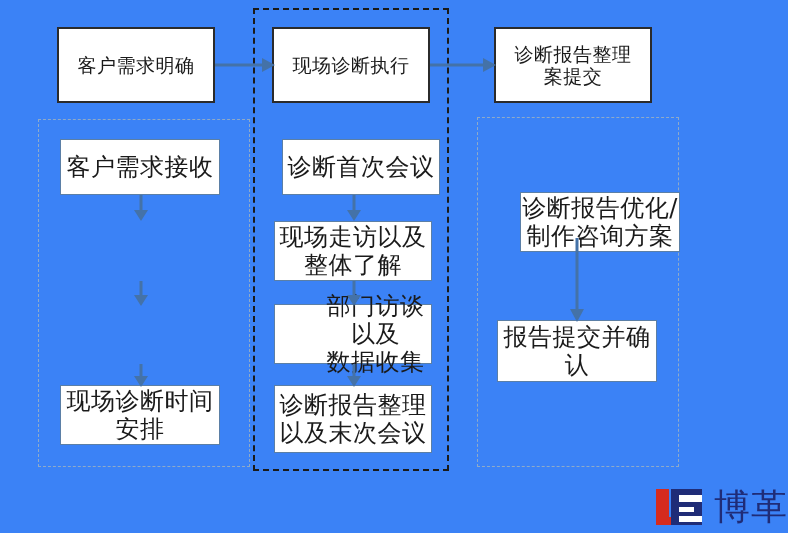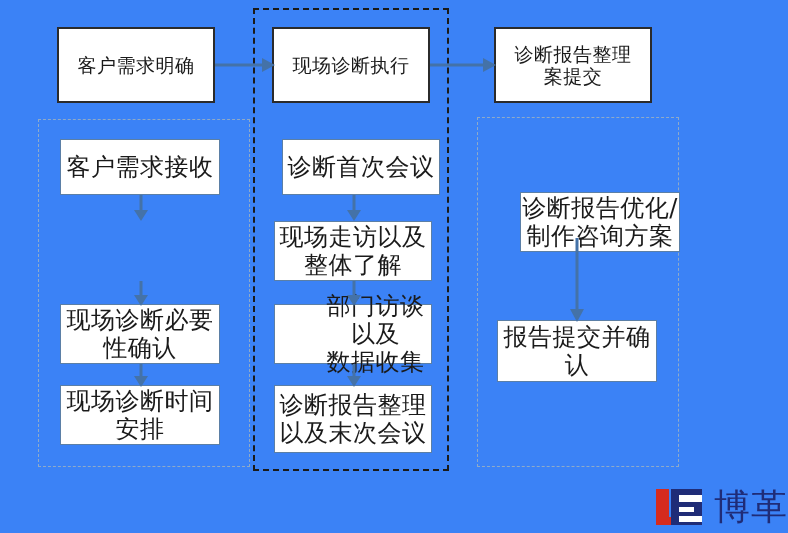--- a/index.html
+++ b/index.html
@@ -157,22 +157,20 @@
   <div class="conn" style="left:430px; top:55px;">
     <svg width="66" height="20" viewBox="0 0 66 20">
       <line x1="0" y1="10" x2="53" y2="10" stroke="#4472a8" stroke-width="3"></line>
       <polygon points="53,3 66,10 53,17" fill="#4472a8"></polygon>
     </svg>
   </div>
 
   <div class="node node-sub" style="left:60px; top:139px; width:160px; height:56px;">客户需求接收</div>
 
 
-  <div class="node node-sub" style="left:60px; top:304px; width:160px; height:60px;">现场诊断必要
-性确认</div>
 
   <div class="node node-sub" style="left:60px; top:385px; width:160px; height:60px;">现场诊断时间
 安排</div>
 
   <div class="conn" style="left:132px; top:195px;">
     <svg width="18" height="26" viewBox="0 0 18 26">
       <line x1="9" y1="0" x2="9" y2="16" stroke="#4472a8" stroke-width="3"></line>
       <polygon points="2,15 16,15 9,26" fill="#4472a8"></polygon>
     </svg>
   </div>

